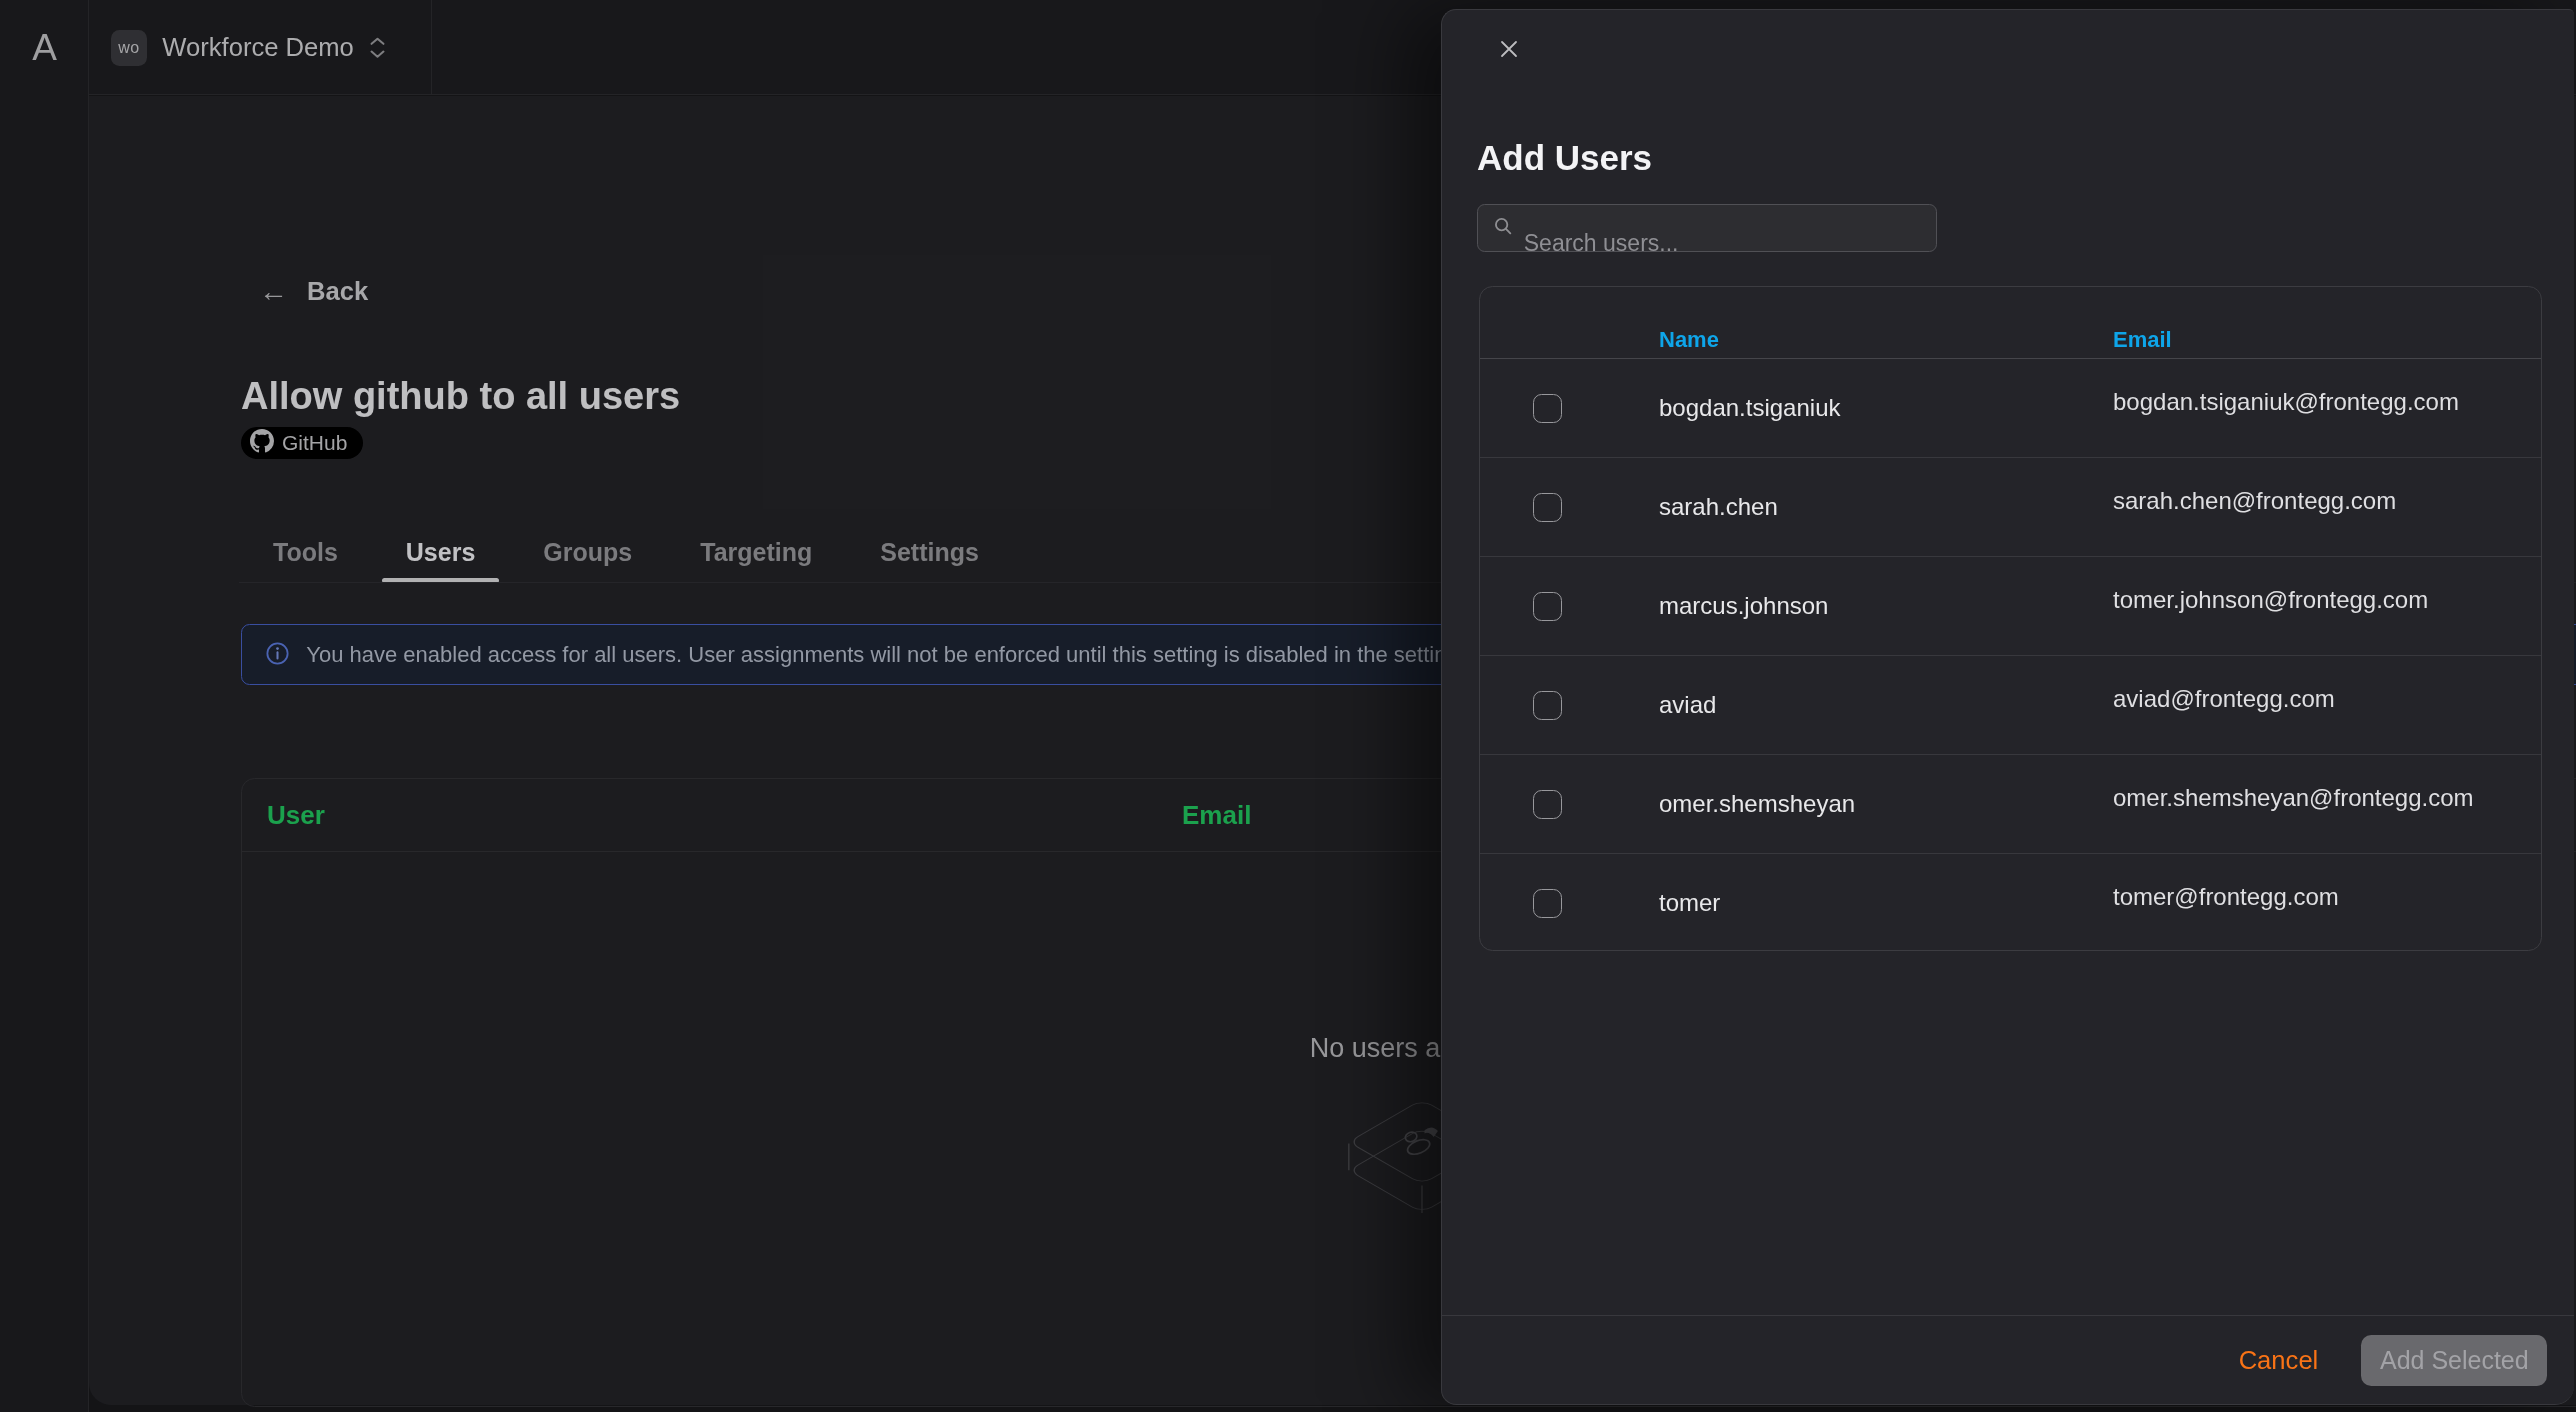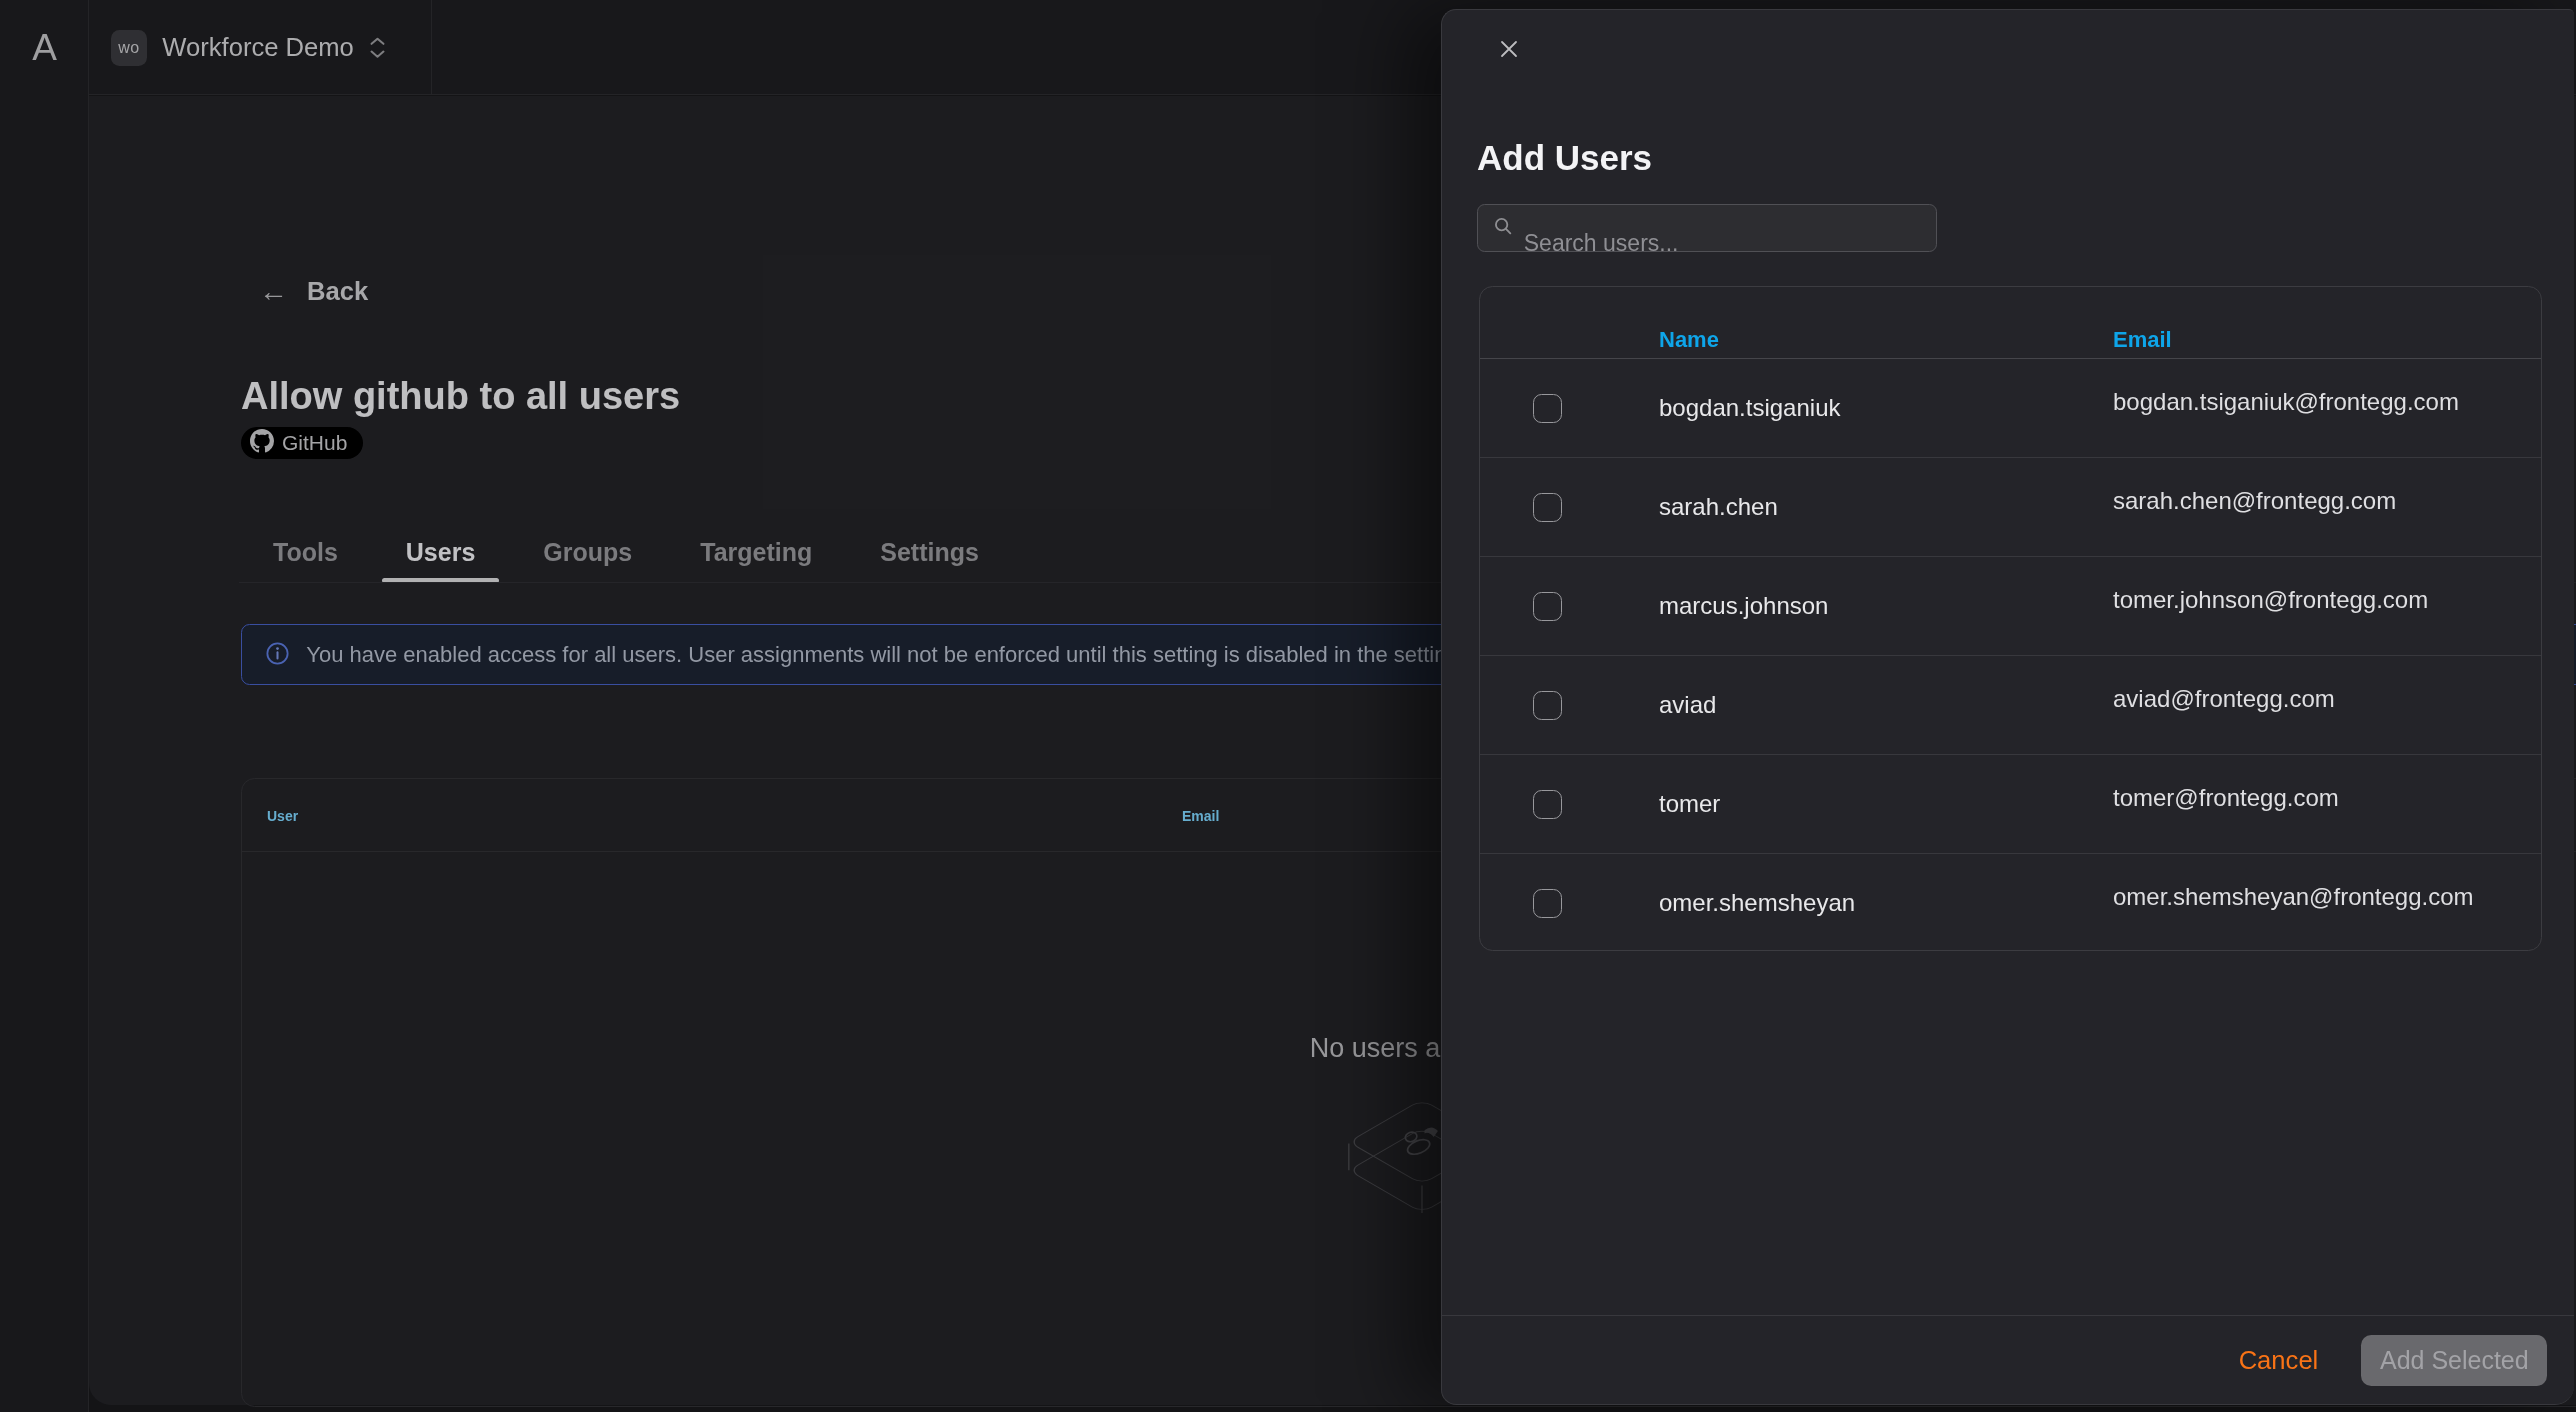--- a/index.html
+++ b/index.html
@@ -53,21 +53,21 @@
 
   .banner { position:absolute; left:152px; top:528px; width:2361px; height:61px;
             background:#1d2433; border:0.9px solid #4660c4; border-radius:8.5px;
             display:flex; align-items:center; padding-left:22px; gap:15.3px; }
   .banner-text { font-size:22px; color:#b3bac8; }
 
   .main-table { position:absolute; left:152px; top:682px; width:2361px; height:629px;
                 border:0.9px solid #313135; border-radius:13.6px; }
   .main-thead { position:relative; height:73px; border-bottom:0.9px solid #313135; }
   .main-th { position:absolute; top:0; height:73px; display:flex; align-items:center;
-             font-size:14px; font-weight:bold; color:#7dd3fc; }
+             font-size:26px; font-weight:bold; color:#22c55e; }
   .main-th.c1 { left:25px; } .main-th.c2 { left:940px; }
   .empty-wrap { position:absolute; left:0; top:73px; right:0; bottom:0;
                 display:flex; flex-direction:column; align-items:center; justify-content:center; gap:29px; }
   .empty-text { font-size:27px; color:#b9b9bc; }
 
   
   .backdrop { position:absolute; inset:0; background:rgba(0,0,0,0.18); z-index:5; }
 
   
   .drawer { position:absolute; left:1441px; top:8.5px; right:1.7px; bottom:6.8px;
@@ -299,27 +299,27 @@
         <span class="dname">marcus.johnson</span>
         <span class="demail">tomer.johnson@frontegg.com</span>
       </div>
       <div class="d-row">
         <span class="cb"></span>
         <span class="dname">aviad</span>
         <span class="demail">aviad@frontegg.com</span>
       </div>
       <div class="d-row">
         <span class="cb"></span>
+        <span class="dname">omer.shemsheyan</span>
+        <span class="demail">omer.shemsheyan@frontegg.com</span>
+      </div>
+      <div class="d-row">
+        <span class="cb"></span>
         <span class="dname">tomer</span>
         <span class="demail">tomer@frontegg.com</span>
-      </div>
-      <div class="d-row">
-        <span class="cb"></span>
-        <span class="dname">omer.shemsheyan</span>
-        <span class="demail">omer.shemsheyan@frontegg.com</span>
       </div>
     </div>
 
     <div class="drawer-footer">
       <button class="btn-cancel">Cancel</button>
       <button class="btn-submit" disabled="">Add Selected</button>
     </div>
   </div>
 
 </div>

